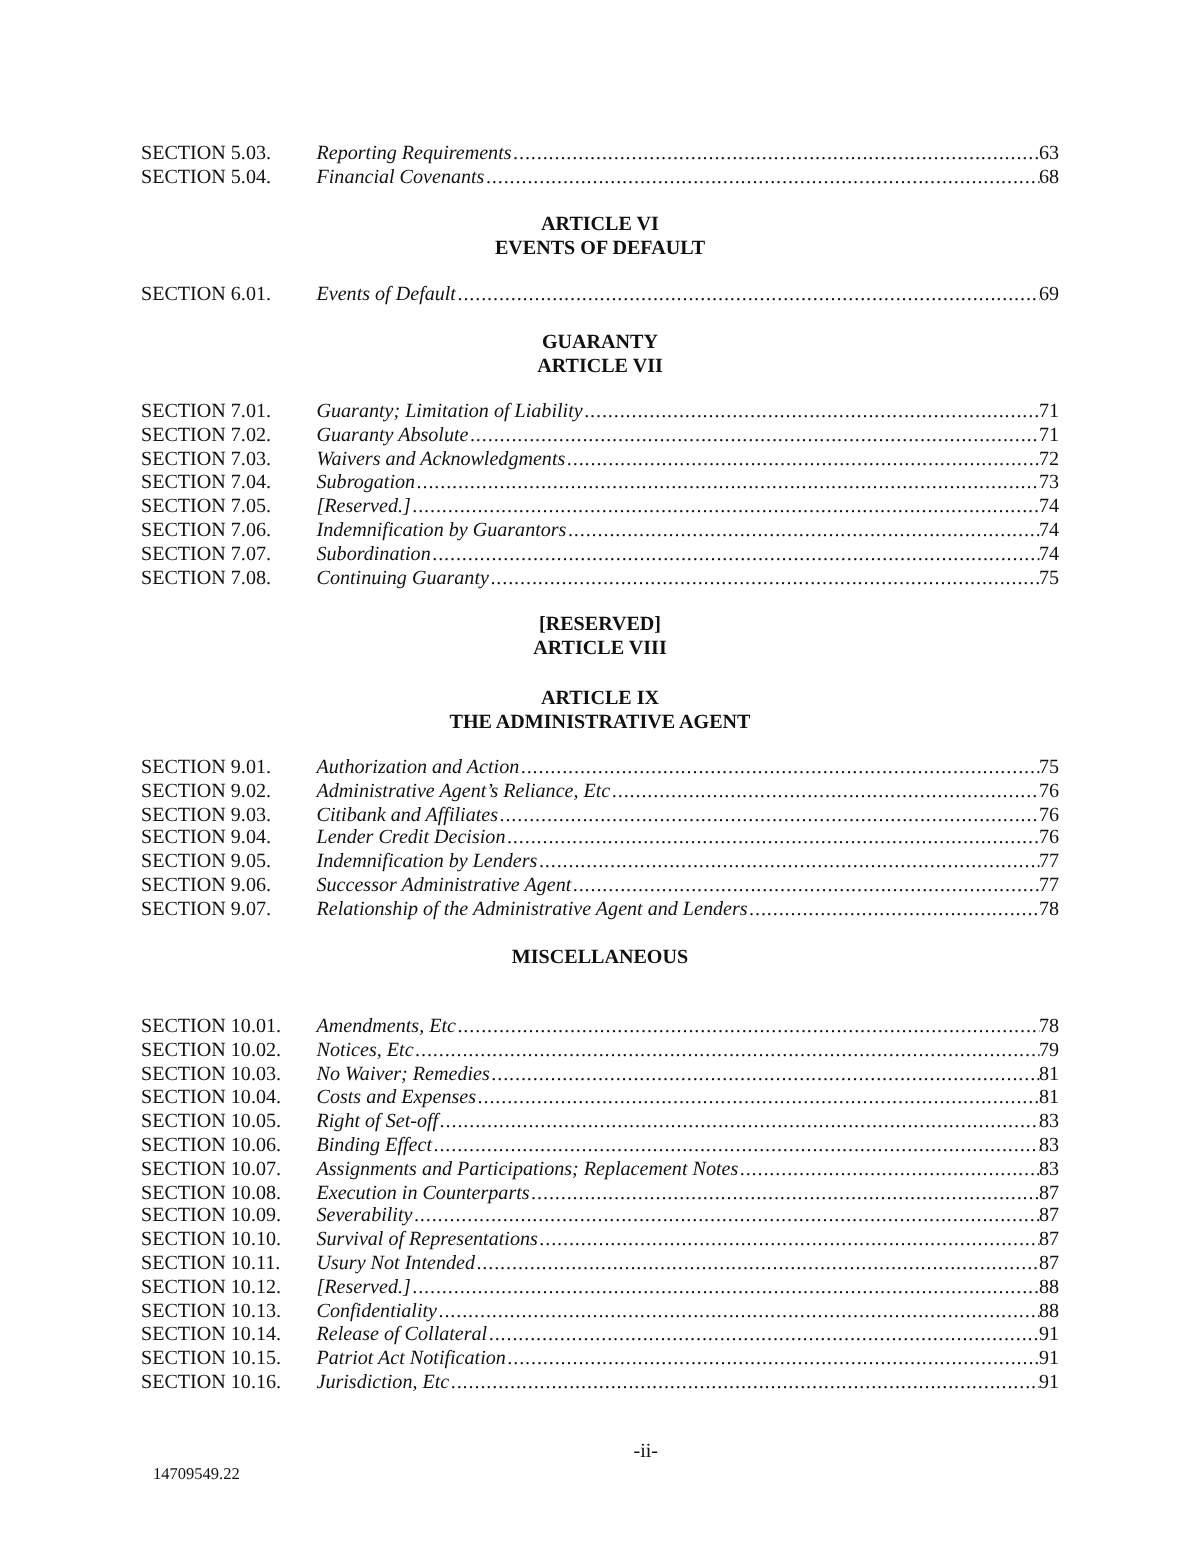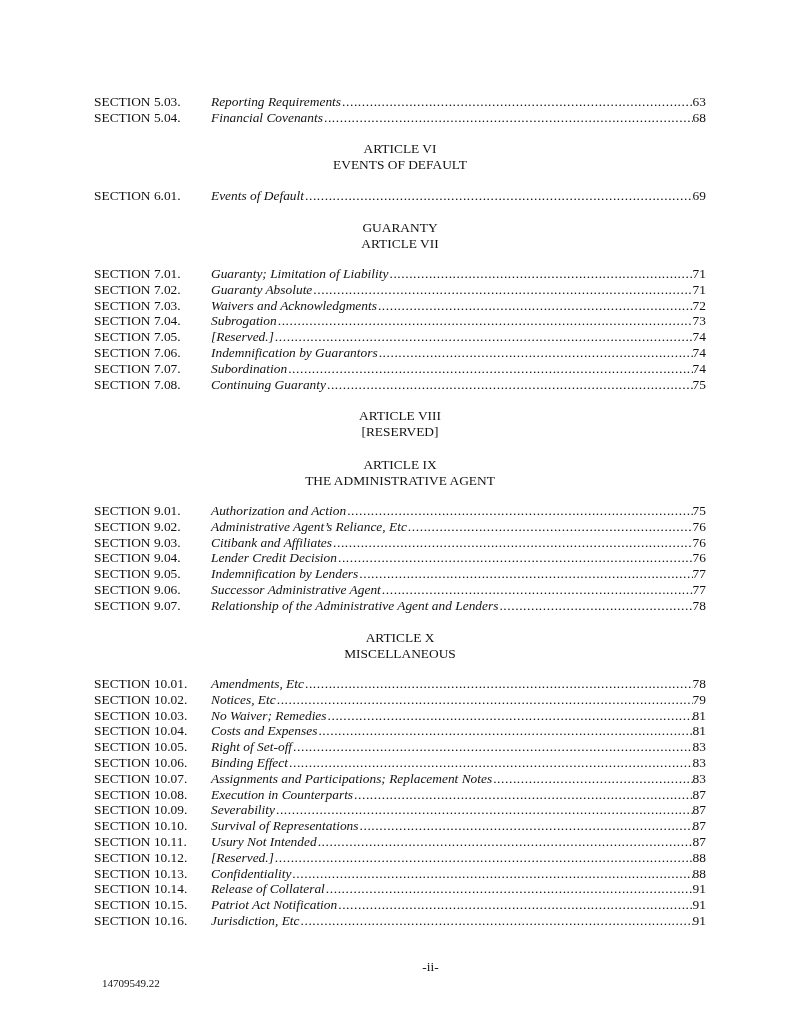--- a/index.html
+++ b/index.html
@@ -12,21 +12,21 @@
   .block { position: absolute; left: 94px; width: 612px; }
   .row { display: flex; align-items: flex-start; height: 15.8px; line-height: 15.8px; white-space: nowrap; }
   .sec { width: 117px; flex: none; }
   .title { flex: none; font-style: italic; }
   .leader { flex: 1 1 auto; overflow: hidden; position: relative; height: 15.8px; }
   .leader::after {
     content: "................................................................................................................................................................................................................................................";
     position: absolute; left: 1px; top: 0; letter-spacing: 0.6px; white-space: nowrap;
   }
   .pg { flex: none; text-align: right; }
-  .article { position: absolute; left: 94px; width: 612px; text-align: center; font-weight: normal; line-height: 16px; }
+  .article { position: absolute; left: 94px; width: 612px; text-align: center; font-weight: bold; line-height: 16px; }
   .article div { height: 16px; }
   #page-number { position: absolute; left: 0; width: 799px; top: 959px; text-align: center; padding-left: 31px; }
   #doc-id { position: absolute; left: 78px; top: 977px; font-size: 11px; margin-left: 24px; }
 </style>
 </head>
 <body>
 
 <div id="page">
 
   <div class="block" style="top:94px">
@@ -106,22 +106,22 @@
       </div>
       <div class="row">
         <span class="sec">SECTION 7.08.</span>
         <span class="title">Continuing Guaranty</span>
         <span class="leader"></span>
         <span class="pg">75</span>
       </div>
     </div>
 
   <div class="article" style="top:408px">
+    <div>[RESERVED]</div>
     <div>ARTICLE VIII</div>
-    <div>[RESERVED]</div>
   </div>
 
   <div class="article" style="top:457px">
     <div>ARTICLE IX</div>
     <div>THE ADMINISTRATIVE AGENT</div>
   </div>
   <div class="block" style="top:503px">
       <div class="row">
         <span class="sec">SECTION 9.01.</span>
         <span class="title">Authorization and Action</span>
@@ -160,21 +160,20 @@
       </div>
       <div class="row">
         <span class="sec">SECTION 9.07.</span>
         <span class="title">Relationship of the Administrative Agent and Lenders</span>
         <span class="leader"></span>
         <span class="pg">78</span>
       </div>
     </div>
 
   <div class="article" style="top:630px">
-    <div>ARTICLE X</div>
     <div>MISCELLANEOUS</div>
   </div>
   <div class="block" style="top:676px">
       <div class="row">
         <span class="sec">SECTION 10.01.</span>
         <span class="title">Amendments, Etc</span>
         <span class="leader"></span>
         <span class="pg">78</span>
       </div>
       <div class="row">

